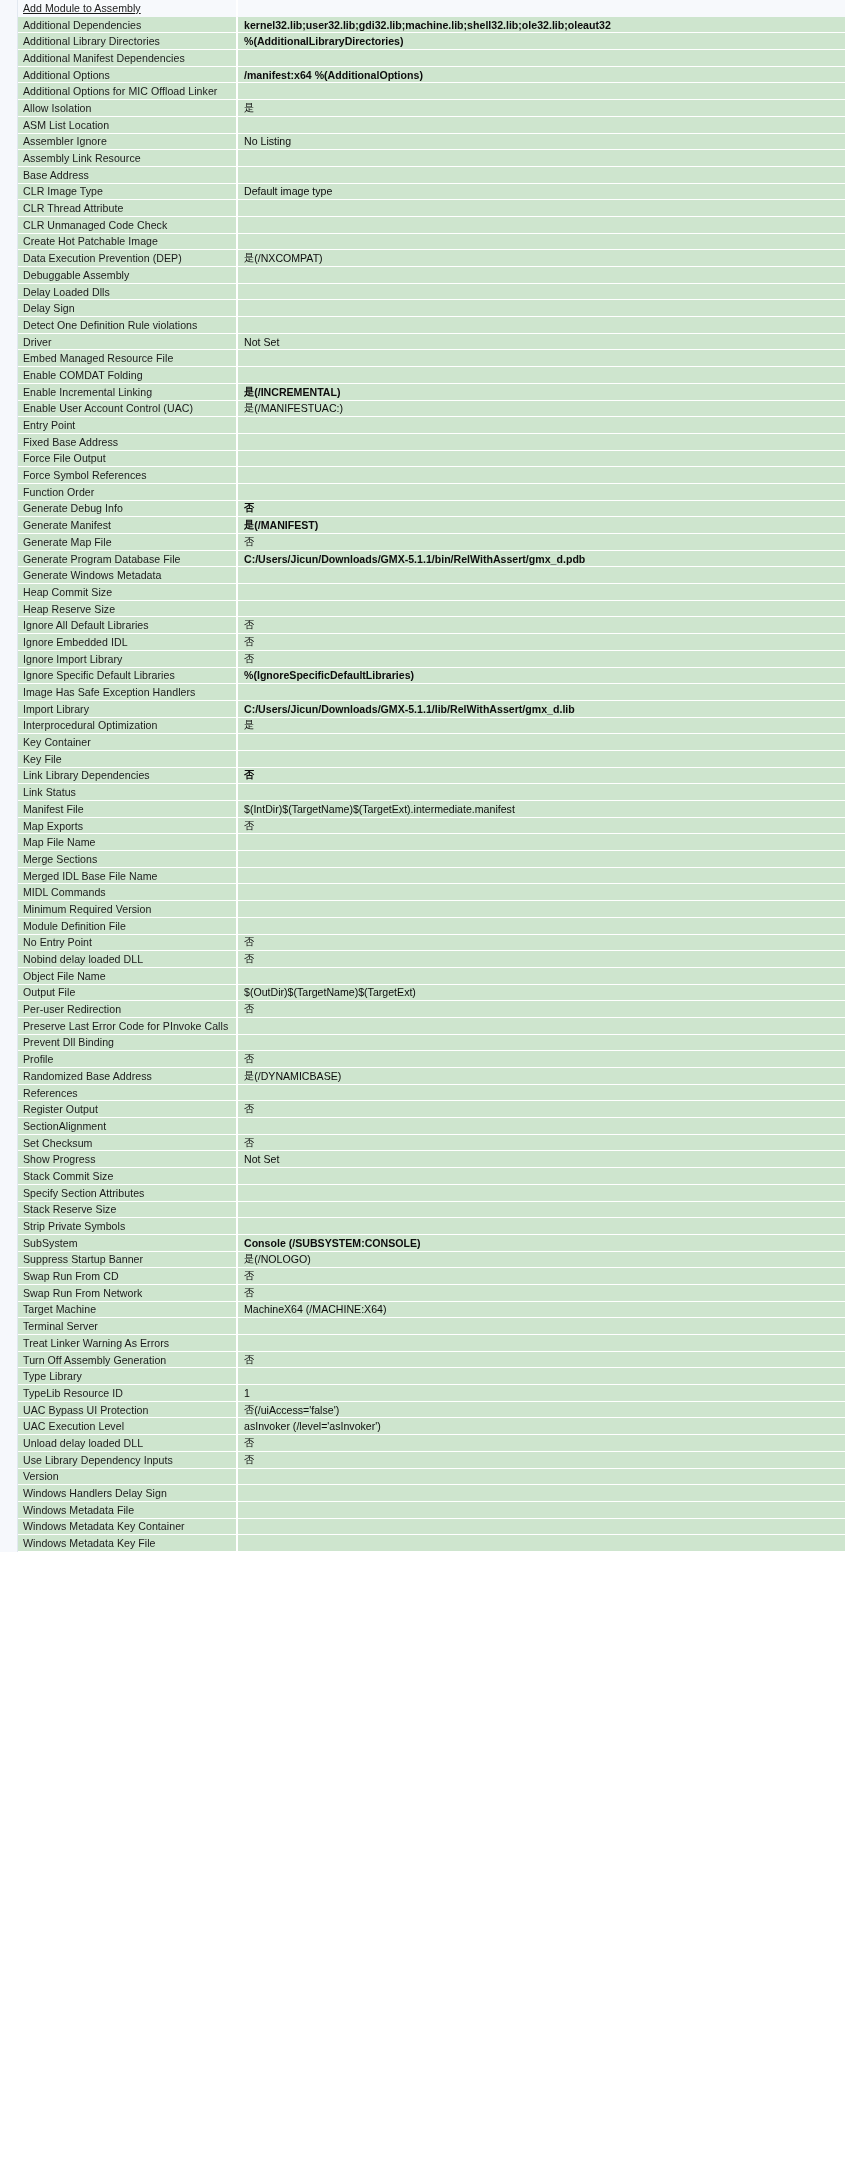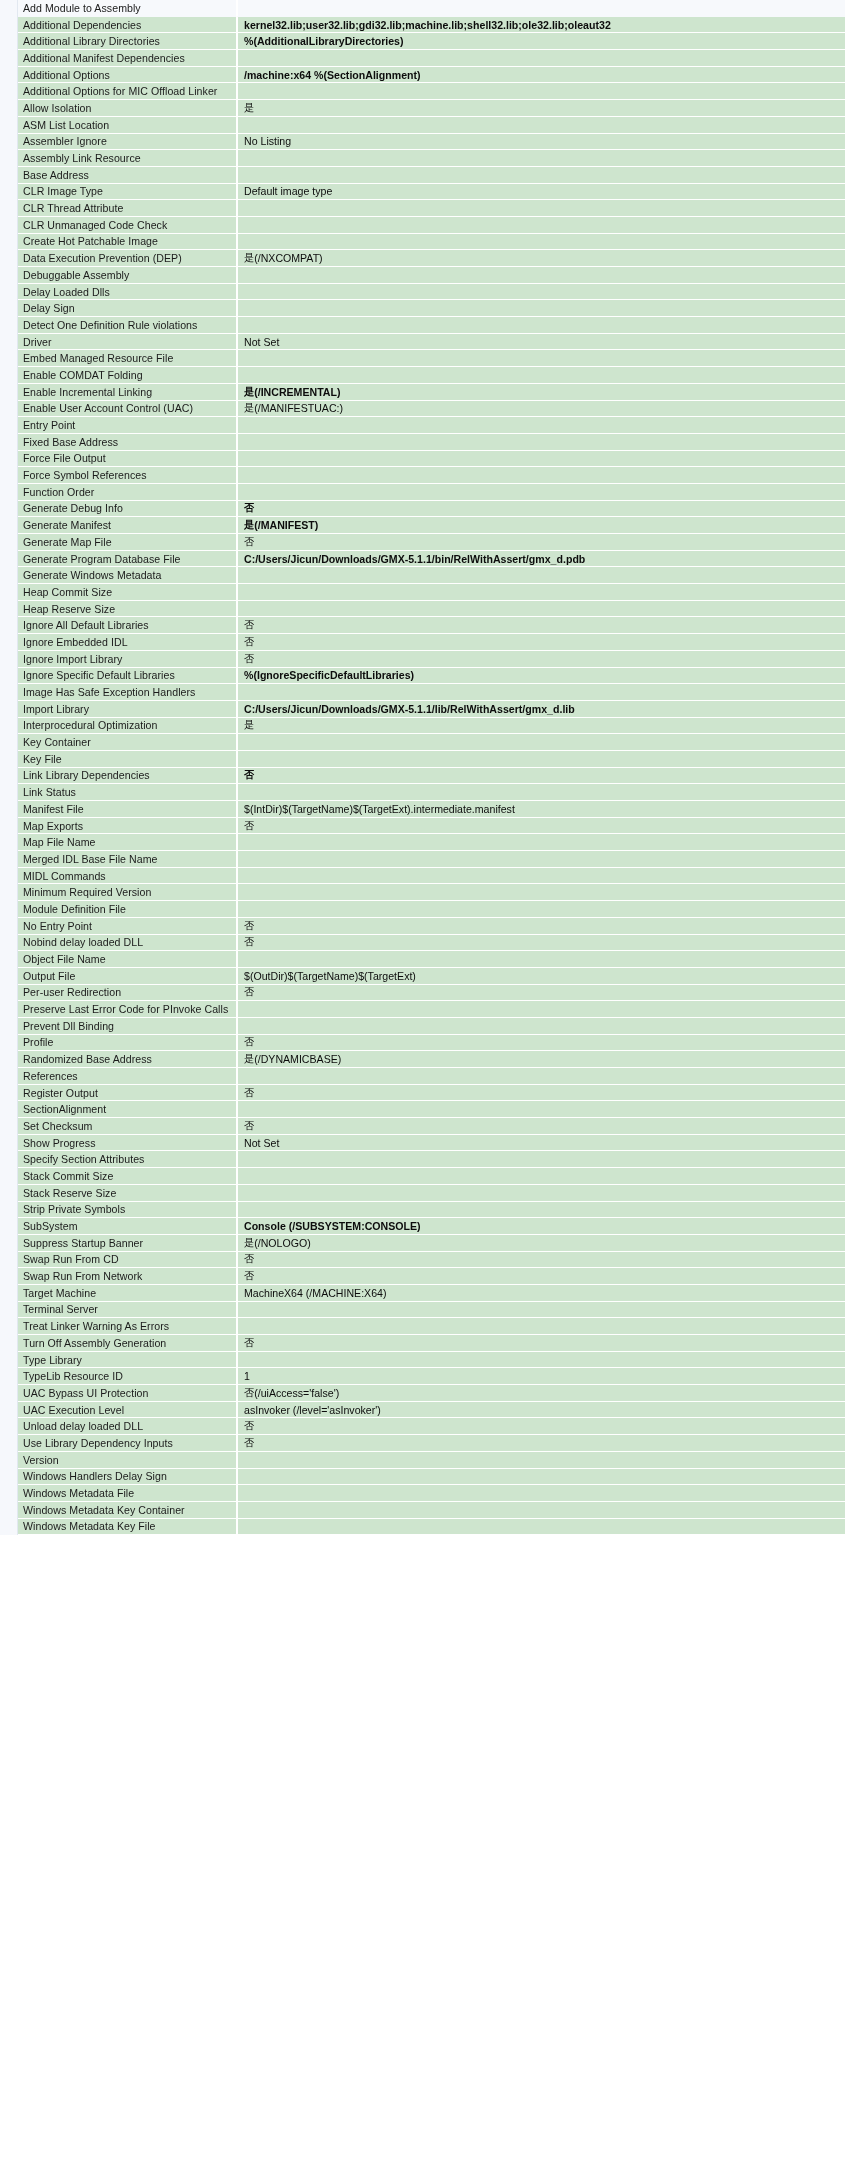--- a/index.html
+++ b/index.html
@@ -67,20 +67,21 @@
     white-space: nowrap;
     overflow: hidden;
     border-bottom: 1px solid #ffffff;
   }
 
   
   .row.plainbg .label-cell,
   .row.plainbg .value-cell {
     background: #f7f9fc;
     border-bottom: 1px solid #f7f9fc;
+    text-decoration: underline;
   }
   .row.plainbg .value-cell {
     border-left: 2px solid #ffffff;
   }
 
   .value-cell.bold {
     font-weight: bold;
   }
 
   .cjk {
@@ -108,21 +109,21 @@
       <div class="value-cell bold">%(AdditionalLibraryDirectories)</div>
     </div>
     <div class="row">
       <div class="gutter"></div>
       <div class="label-cell">Additional Manifest Dependencies</div>
       <div class="value-cell"></div>
     </div>
     <div class="row">
       <div class="gutter"></div>
       <div class="label-cell">Additional Options</div>
-      <div class="value-cell bold"> /machine:x64 %(SectionAlignment)</div>
+      <div class="value-cell bold"> /manifest:x64 %(AdditionalOptions)</div>
     </div>
     <div class="row">
       <div class="gutter"></div>
       <div class="label-cell">Additional Options for MIC Offload Linker</div>
       <div class="value-cell"></div>
     </div>
     <div class="row">
       <div class="gutter"></div>
       <div class="label-cell">Allow Isolation</div>
       <div class="value-cell">
@@ -381,20 +382,25 @@
         <span></span>
       </div>
     </div>
     <div class="row">
       <div class="gutter"></div>
       <div class="label-cell">Map File Name</div>
       <div class="value-cell"></div>
     </div>
     <div class="row">
       <div class="gutter"></div>
+      <div class="label-cell">Merge Sections</div>
+      <div class="value-cell"></div>
+    </div>
+    <div class="row">
+      <div class="gutter"></div>
       <div class="label-cell">Merged IDL Base File Name</div>
       <div class="value-cell"></div>
     </div>
     <div class="row">
       <div class="gutter"></div>
       <div class="label-cell">MIDL Commands</div>
       <div class="value-cell"></div>
     </div>
     <div class="row">
       <div class="gutter"></div>
@@ -492,26 +498,26 @@
         <span></span>
       </div>
     </div>
     <div class="row">
       <div class="gutter"></div>
       <div class="label-cell">Show Progress</div>
       <div class="value-cell">Not Set</div>
     </div>
     <div class="row">
       <div class="gutter"></div>
+      <div class="label-cell">Stack Commit Size</div>
+      <div class="value-cell"></div>
+    </div>
+    <div class="row">
+      <div class="gutter"></div>
       <div class="label-cell">Specify Section Attributes</div>
-      <div class="value-cell"></div>
-    </div>
-    <div class="row">
-      <div class="gutter"></div>
-      <div class="label-cell">Stack Commit Size</div>
       <div class="value-cell"></div>
     </div>
     <div class="row">
       <div class="gutter"></div>
       <div class="label-cell">Stack Reserve Size</div>
       <div class="value-cell"></div>
     </div>
     <div class="row">
       <div class="gutter"></div>
       <div class="label-cell">Strip Private Symbols</div>

